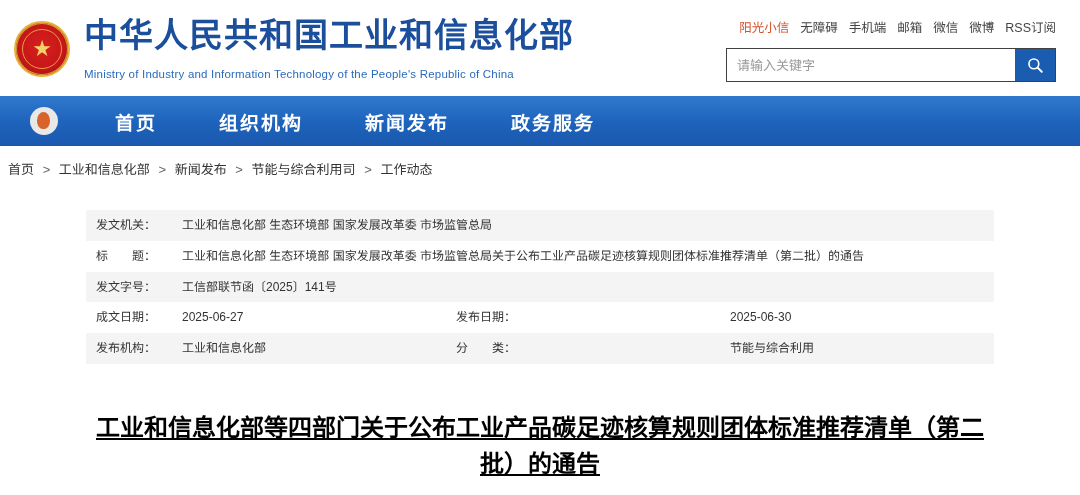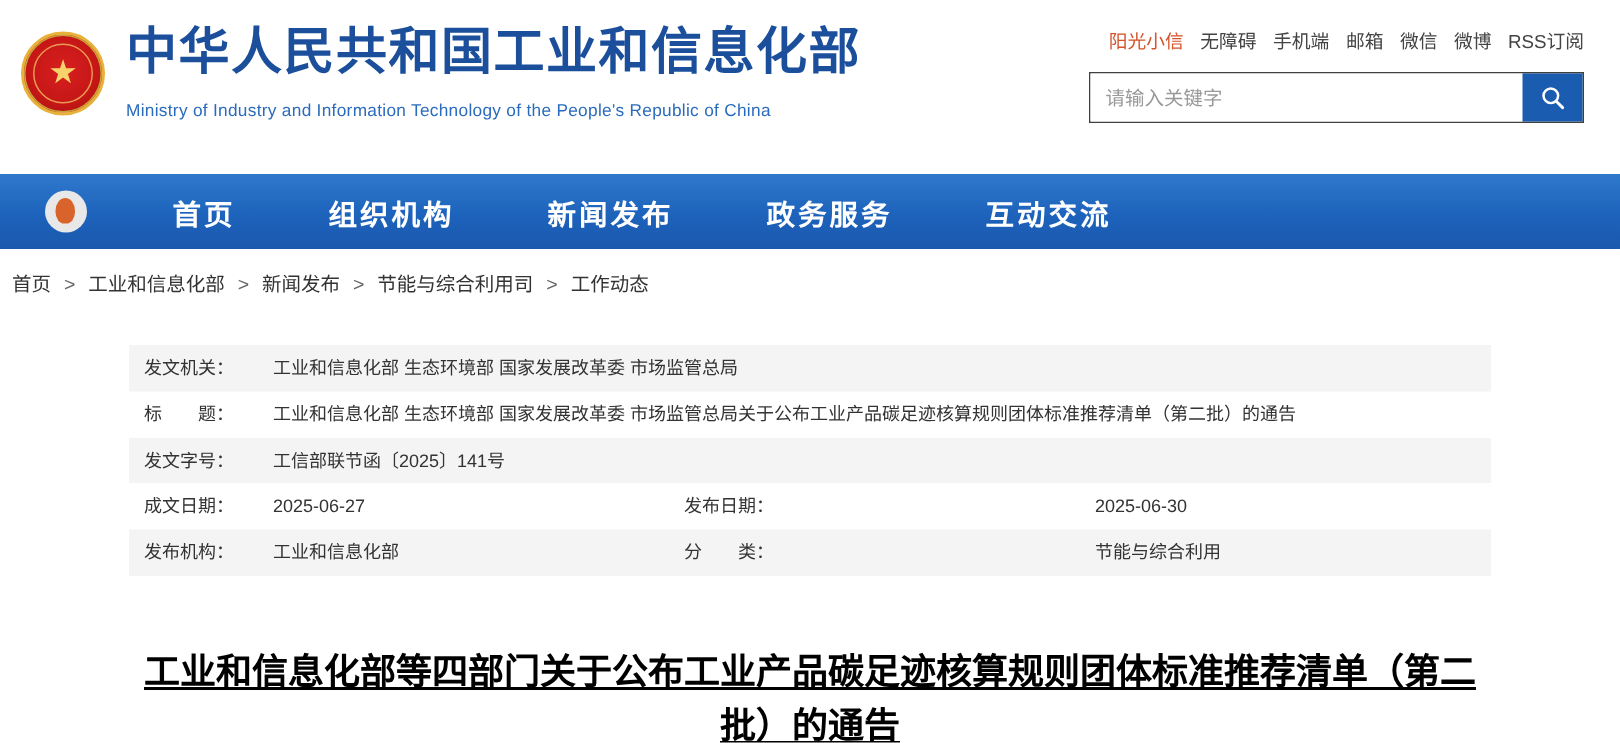--- a/index.html
+++ b/index.html
@@ -11,21 +11,21 @@
     width: 1080px;
     height: 495px;
     overflow: hidden;
     font-family: "Liberation Sans", "DejaVu Sans", sans-serif;
     color: #222;
   }
 
   
   .header {
     position: relative;
-    height: 116px;
+    height: 96px;
     box-sizing: border-box;
     padding: 10px 24px 0 14px;
     display: flex;
     align-items: flex-start;
     justify-content: space-between;
   }
   .brand {
     display: flex;
     align-items: center;
     gap: 14px;
@@ -270,21 +270,20 @@
   </div>
 </div>
 
 <div class="nav">
   <div class="nav-logo"></div>
   <div class="nav-items">
     <a class="nav-item" href="#">首页</a>
     <a class="nav-item" href="#">组织机构</a>
     <a class="nav-item" href="#">新闻发布</a>
     <a class="nav-item" href="#">政务服务</a>
-    <a class="nav-item" href="#">互动交流</a>
   </div>
 </div>
 
 <div class="breadcrumb">
   <a href="#">首页</a>
   <span class="sep">&gt;</span>
   <a href="#">工业和信息化部</a>
   <span class="sep">&gt;</span>
   <a href="#">新闻发布</a>
   <span class="sep">&gt;</span>

